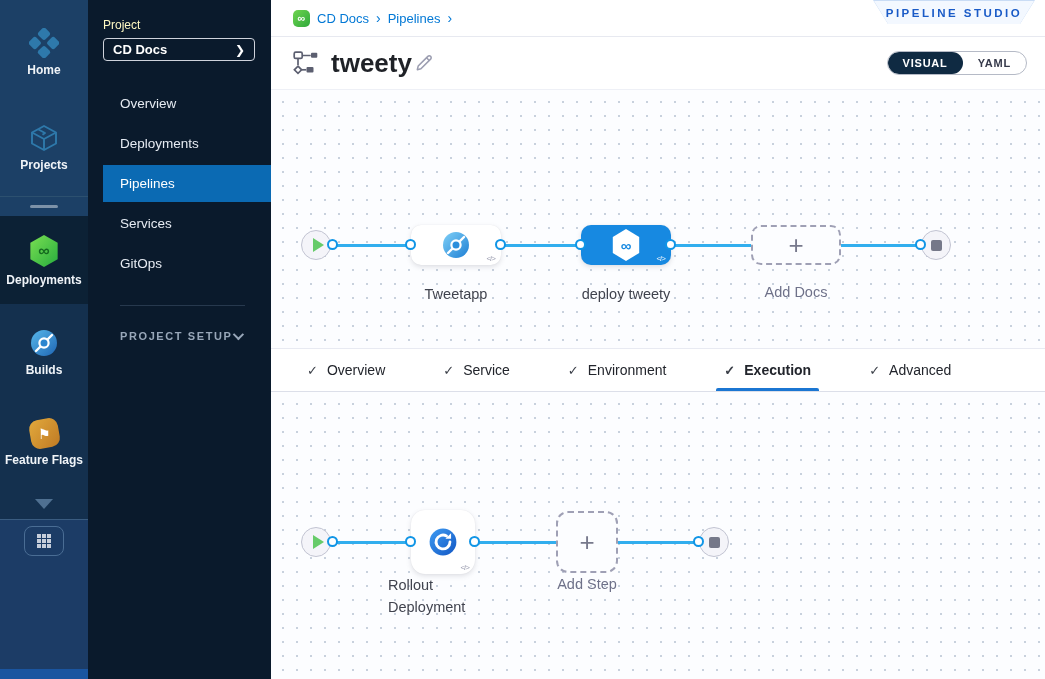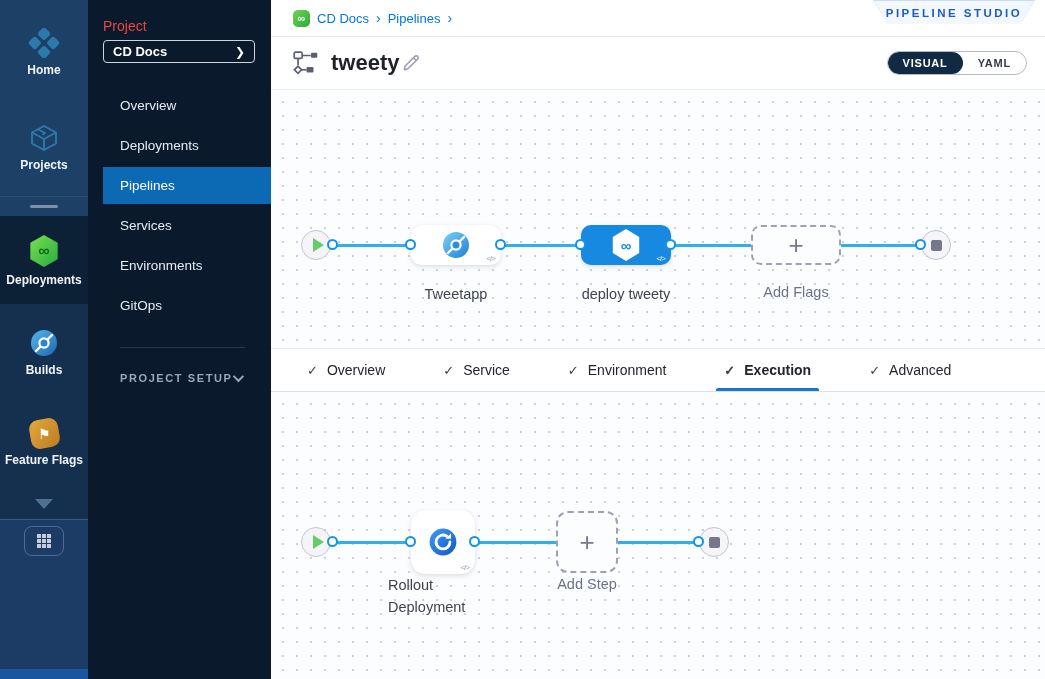--- a/index.html
+++ b/index.html
@@ -19,21 +19,21 @@
   .rail-chevron { width:0; height:0; border-left:9px solid transparent; border-right:9px solid transparent; border-top:10px solid #4f7091; margin:18px auto 10px; cursor:pointer; }
   .rail-bottom { background:#1c3c66; border-top:1px solid #3a5c80; height:161px; position:relative; }
   .grid-box { width:40px; height:30px; border:1px solid #4a6d94; border-radius:8px; margin:6px auto 0; display:flex; align-items:center; justify-content:center; cursor:pointer; }
   .rail-foot { position:absolute; bottom:0; left:0; right:0; height:10px; background:#1a55a0; }
   .hexagon { width:32px; height:34px; display:block; }
   .ff-icon { width:29px; height:29px; border-radius:9px; background:linear-gradient(135deg,#e2a93c,#bf7a24); transform:rotate(-10deg); display:flex; align-items:center; justify-content:center; }
   .ff-icon span { color:#fff; font-size:14px; transform:rotate(10deg); }
 
   
   .projnav { width:183px; flex:0 0 183px; background:#0a1a2c; color:#e6ebf2; position:relative; }
-  .proj-label { font-size:14px; color:#ef4444; margin:18px 0 6px 15px; }
+  .proj-label { font-size:12px; color:#fef9c3; margin:18px 0 6px 15px; }
   .proj-select { margin-left:15px; width:152px; height:23px; border:1px solid #cfd3dc; border-radius:4px; display:flex; align-items:center; justify-content:space-between; padding:0 9px; cursor:pointer; }
   .proj-select .name { font-size:13px; font-weight:bold; color:#fff; }
   .proj-select .chev { font-size:12px; color:#fff; }
   .nav-list { margin-top:22px; }
   .nav-item { height:40px; display:flex; align-items:center; padding-left:32px; font-size:13.5px; color:#e6ebf2; cursor:pointer; }
   .nav-item.active { background:#0b6ab3; color:#fff; margin-left:15px; padding-left:17px; height:37px; margin-top:2px; margin-bottom:1px; }
   .projnav-divider { border-top:1px solid #27394e; margin:22px 26px 0 32px; }
   .setup-row { display:flex; align-items:center; margin:24px 0 0 32px; cursor:pointer;text-align:right; }
   .setup-label { font-size:11px; font-weight:bold; letter-spacing:1.6px; color:#98a7b9; }
   .setup-chev { width:8px; height:8px; border-right:2px solid #98a7b9; border-bottom:2px solid #98a7b9; transform:rotate(45deg) translateY(-2px); }
@@ -42,21 +42,21 @@
   .main { flex:1; display:flex; flex-direction:column; position:relative; background:#fff; }
   .crumb-bar { height:37px; display:flex; align-items:center; gap:7px; padding-left:22px; border-bottom:1px solid #e7e9f0; }
   .cd-chip { width:17px; height:17px; border-radius:5px; background:linear-gradient(135deg,#6fd44f,#2fa93c); display:flex; align-items:center; justify-content:center; }
   .cd-chip span { color:#fff; font-size:11px; font-weight:bold; line-height:1; }
   .crumb-link { color:#0278d5; font-size:13px; cursor:pointer; text-decoration:none; }
   .crumb-sep { color:#0278d5; font-size:14px; }
   .studio-badge { position:absolute; top:0; right:10px; width:162px; height:24px; z-index:5;
     background:#c9dcf5; clip-path:polygon(0 0,100% 0,calc(100% - 15px) 100%,15px 100%); display:flex; align-items:flex-end; justify-content:center; }
   .studio-badge .inner { width:160px; height:23px; background:#f3f8ff; clip-path:polygon(0 0,100% 0,calc(100% - 14px) 100%,14px 100%); display:flex; align-items:center; justify-content:center; font-size:11.5px; font-weight:bold; letter-spacing:2.5px; color:#1a5bc7; }
   .title-bar { height:53px; display:flex; align-items:center; padding:0 18px 0 22px; border-bottom:1px solid #eef0f6; }
-  .page-title { font-size:22px; font-weight:bold; color:#1f2227; margin:0 2px 0 12px; }
+  .page-title { font-size:26px; font-weight:bold; color:#1f2227; margin:0 2px 0 12px; }
   .edit-icon { cursor:pointer; display:flex; }
   .spacer { flex:1; }
   .toggle { display:inline-flex; align-items:center; border:1.5px solid #b5bac6; border-radius:13px; height:24px; background:#fff; overflow:hidden;text-align:center; }
   .toggle .seg { font-size:11px; font-weight:bold; letter-spacing:.8px; padding:0 15px; height:100%; display:flex; align-items:center; cursor:pointer; color:#35394a; }
   .toggle .seg.sel { background:#0f2a42; color:#fff; border-radius:12px; }
 
   
   .canvas { position:relative; background-color:#fcfdff;
     background-image:radial-gradient(circle,#c8d1dd 1.1px,transparent 1.45px); background-size:14px 14px; background-position:5px 5px; }
   .canvas-upper { height:258px; }
@@ -175,21 +175,20 @@
     <div class="proj-label">Project</div>
     <div class="proj-select">
       <span class="name">CD Docs</span>
       <span class="chev">❯</span>
     </div>
     <div class="nav-list">
       <div class="nav-item">Overview</div>
       <div class="nav-item">Deployments</div>
       <div class="nav-item active">Pipelines</div>
       <div class="nav-item">Services</div>
-      <div class="nav-item">Environments</div>
       <div class="nav-item">GitOps</div>
     </div>
     <div class="projnav-divider"></div>
     <div class="setup-row">
       <span class="setup-label">PROJECT SETUP</span>
       <span class="setup-chev"></span>
     </div>
   </nav>
 
   <main class="main">
@@ -269,21 +268,21 @@
         <span class="plus">+</span>
       </div>
 
       <div class="port" style="left:644px; top:149px;"></div>
       <div class="endpoint" style="left:650px; top:140px;">
           <div class="stop-sq"></div>
         </div>
 
       <div class="node-label" style="left:185px; top:196px;">Tweetapp</div>
       <div class="node-label" style="left:355px; top:196px;">deploy tweety</div>
-      <div class="node-label dim" style="left:525px; top:194px;">Add Flags</div>
+      <div class="node-label dim" style="left:525px; top:194px;">Add Docs</div>
     </div>
 
     <div class="tabs-bar">
       <div class="tab">
           <span class="chk">✓</span>
           <span>Overview</span>
         </div>
       <div class="tab">
           <span class="chk">✓</span>
           <span>Service</span>

